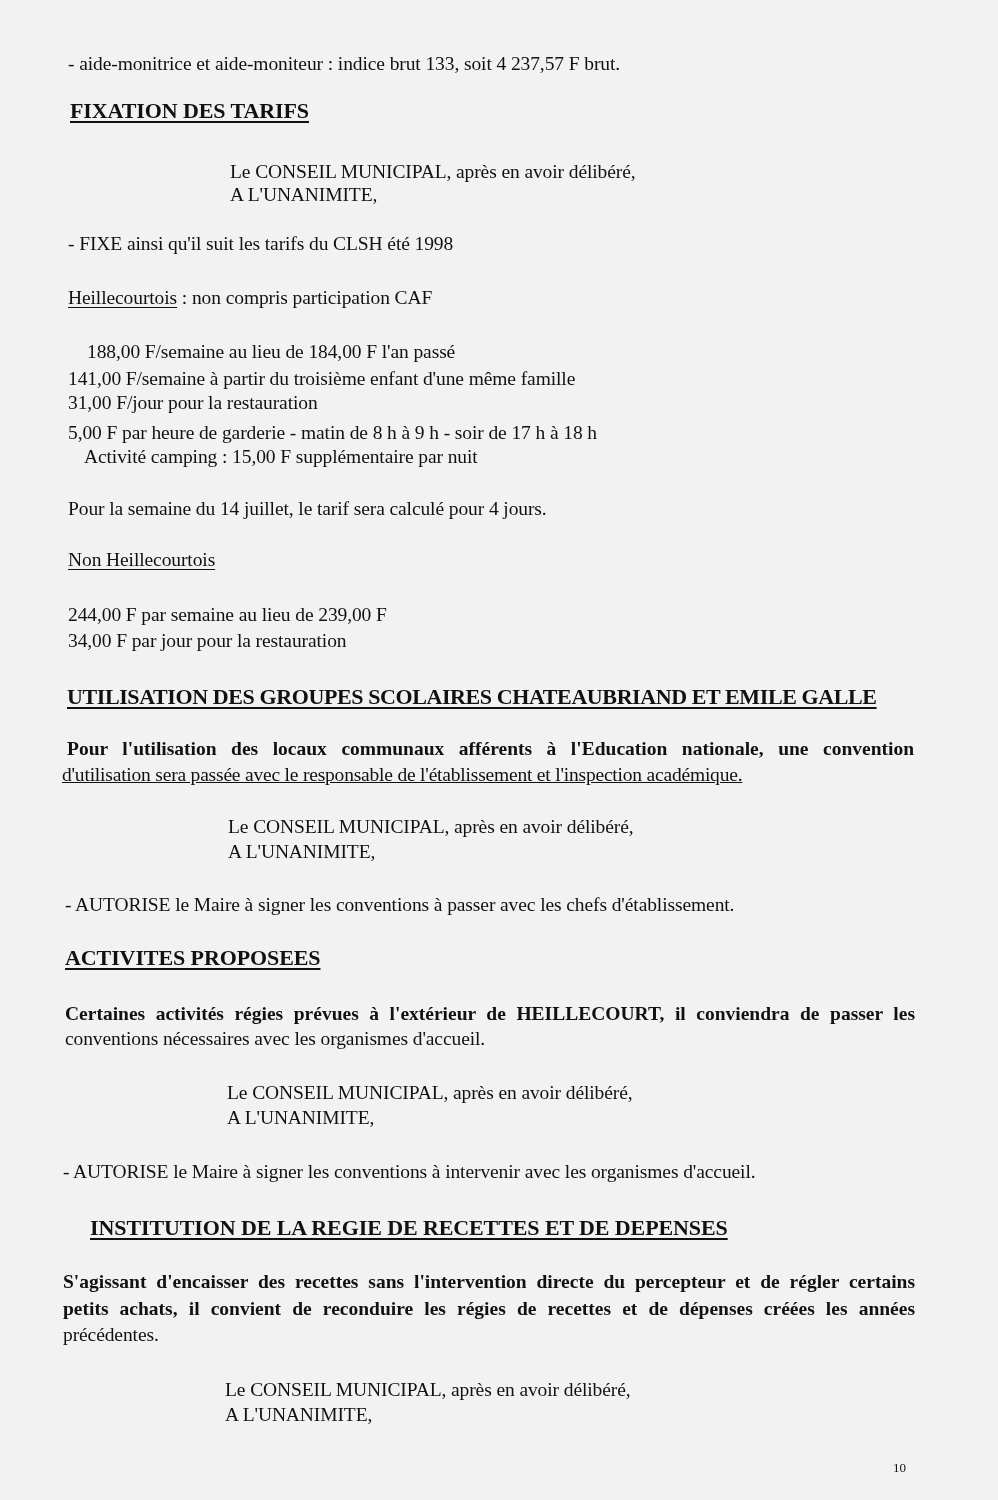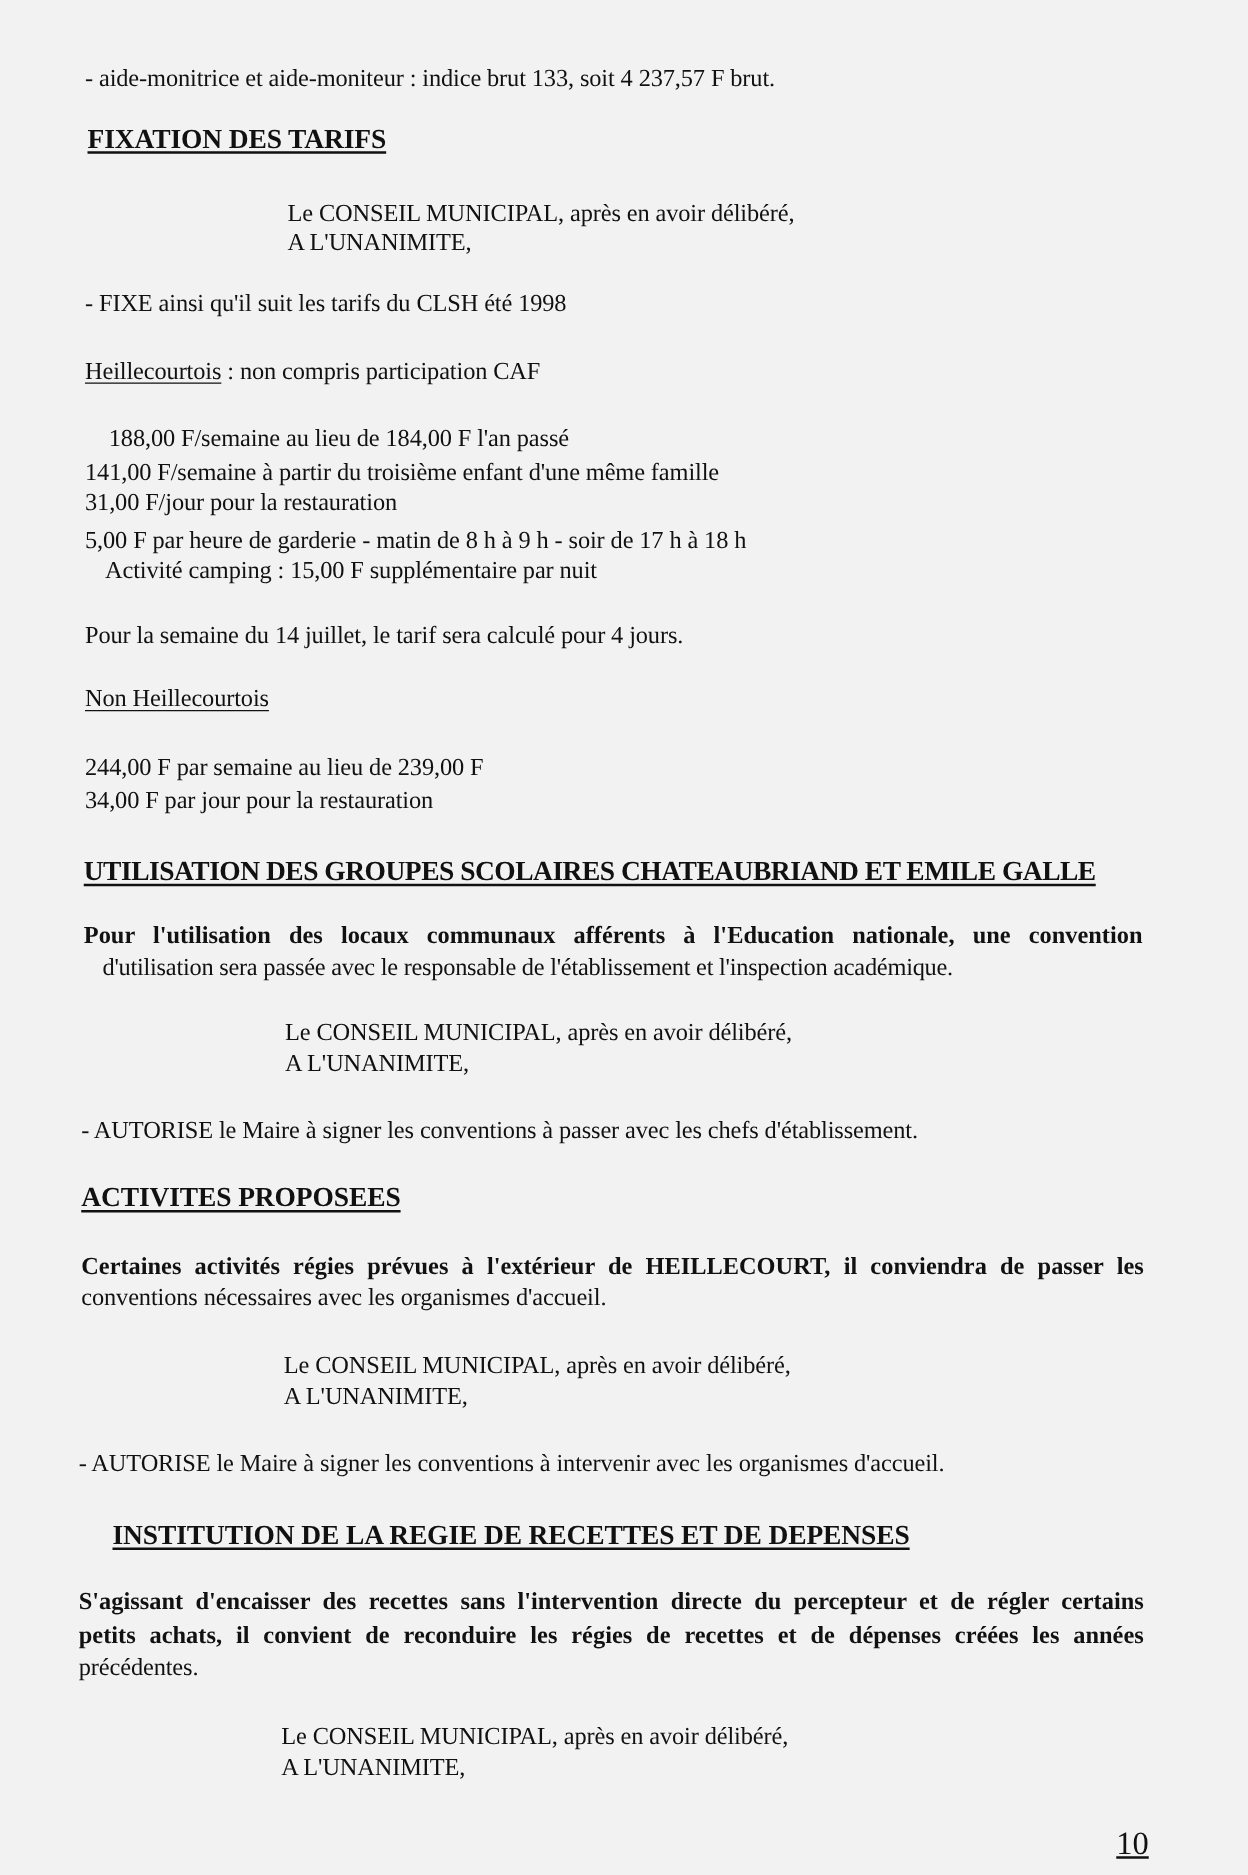--- a/index.html
+++ b/index.html
@@ -39,22 +39,21 @@
       text-align: justify;
       text-align-last: justify;
       line-height: 24px;
       font-weight: bold;
     }
     .indent { left: 230px; }
     .page-number {
       position: absolute;
       left: 893px;
       top: 1460px;
-      font-size: 26px;
-      text-decoration: underline;
+      font-size: 13px;
     }
   </style>
 </head>
 <body>
 
 <div class="line" style="left:68px; top:52px;">- aide-monitrice et aide-moniteur : indice brut 133, soit 4 237,57 F brut.</div>
 
 <div class="line heading" style="left:70px; top:99px;">FIXATION DES TARIFS</div>
 <div class="line indent" style="top:160px;">Le CONSEIL MUNICIPAL, après en avoir délibéré,</div>
 <div class="line indent" style="top:183px;">A L'UNANIMITE,</div>
@@ -72,21 +71,21 @@
 
 <div class="line" style="left:68px; top:497px;">Pour la semaine du 14 juillet, le tarif sera calculé pour 4 jours.</div>
 
 <div class="line underline" style="left:68px; top:548px;">Non Heillecourtois</div>
 
 <div class="line" style="left:68px; top:603px;">244,00 F par semaine au lieu de 239,00 F</div>
 <div class="line" style="left:68px; top:629px;">34,00 F par jour pour la restauration</div>
 
 <div class="line heading" style="left:67px; top:685px; letter-spacing:-0.4px;">UTILISATION DES GROUPES SCOLAIRES CHATEAUBRIAND ET EMILE GALLE</div>
 <div class="justify" style="left:67px; top:737px; width:847px;">Pour l'utilisation des locaux communaux afférents à l'Education nationale, une convention</div>
-<div class="line" style="left:82px; top:763px; letter-spacing:-0.2px;">d'utilisation sera passée avec le responsable de l'établissement et l'inspection académique.</div>
+<div class="line" style="left:62px; top:763px; letter-spacing:-0.2px;text-decoration:underline;">d'utilisation sera passée avec le responsable de l'établissement et l'inspection académique.</div>
 <div class="line indent" style="left:228px; top:815px;">Le CONSEIL MUNICIPAL, après en avoir délibéré,</div>
 <div class="line indent" style="left:228px; top:840px;">A L'UNANIMITE,</div>
 <div class="line" style="left:65px; top:893px;">- AUTORISE le Maire à signer les conventions à passer avec les chefs d'établissement.</div>
 
 <div class="line heading" style="left:65px; top:946px;">ACTIVITES PROPOSEES</div>
 <div class="justify" style="left:65px; top:1002px; width:850px;">Certaines activités régies prévues à l'extérieur de HEILLECOURT, il conviendra de passer les</div>
 <div class="line" style="left:65px; top:1027px;">conventions nécessaires avec les organismes d'accueil.</div>
 <div class="line indent" style="left:227px; top:1081px;">Le CONSEIL MUNICIPAL, après en avoir délibéré,</div>
 <div class="line indent" style="left:227px; top:1106px;">A L'UNANIMITE,</div>
 <div class="line" style="left:63px; top:1160px;text-align:right;">- AUTORISE le Maire à signer les conventions à intervenir avec les organismes d'accueil.</div>

